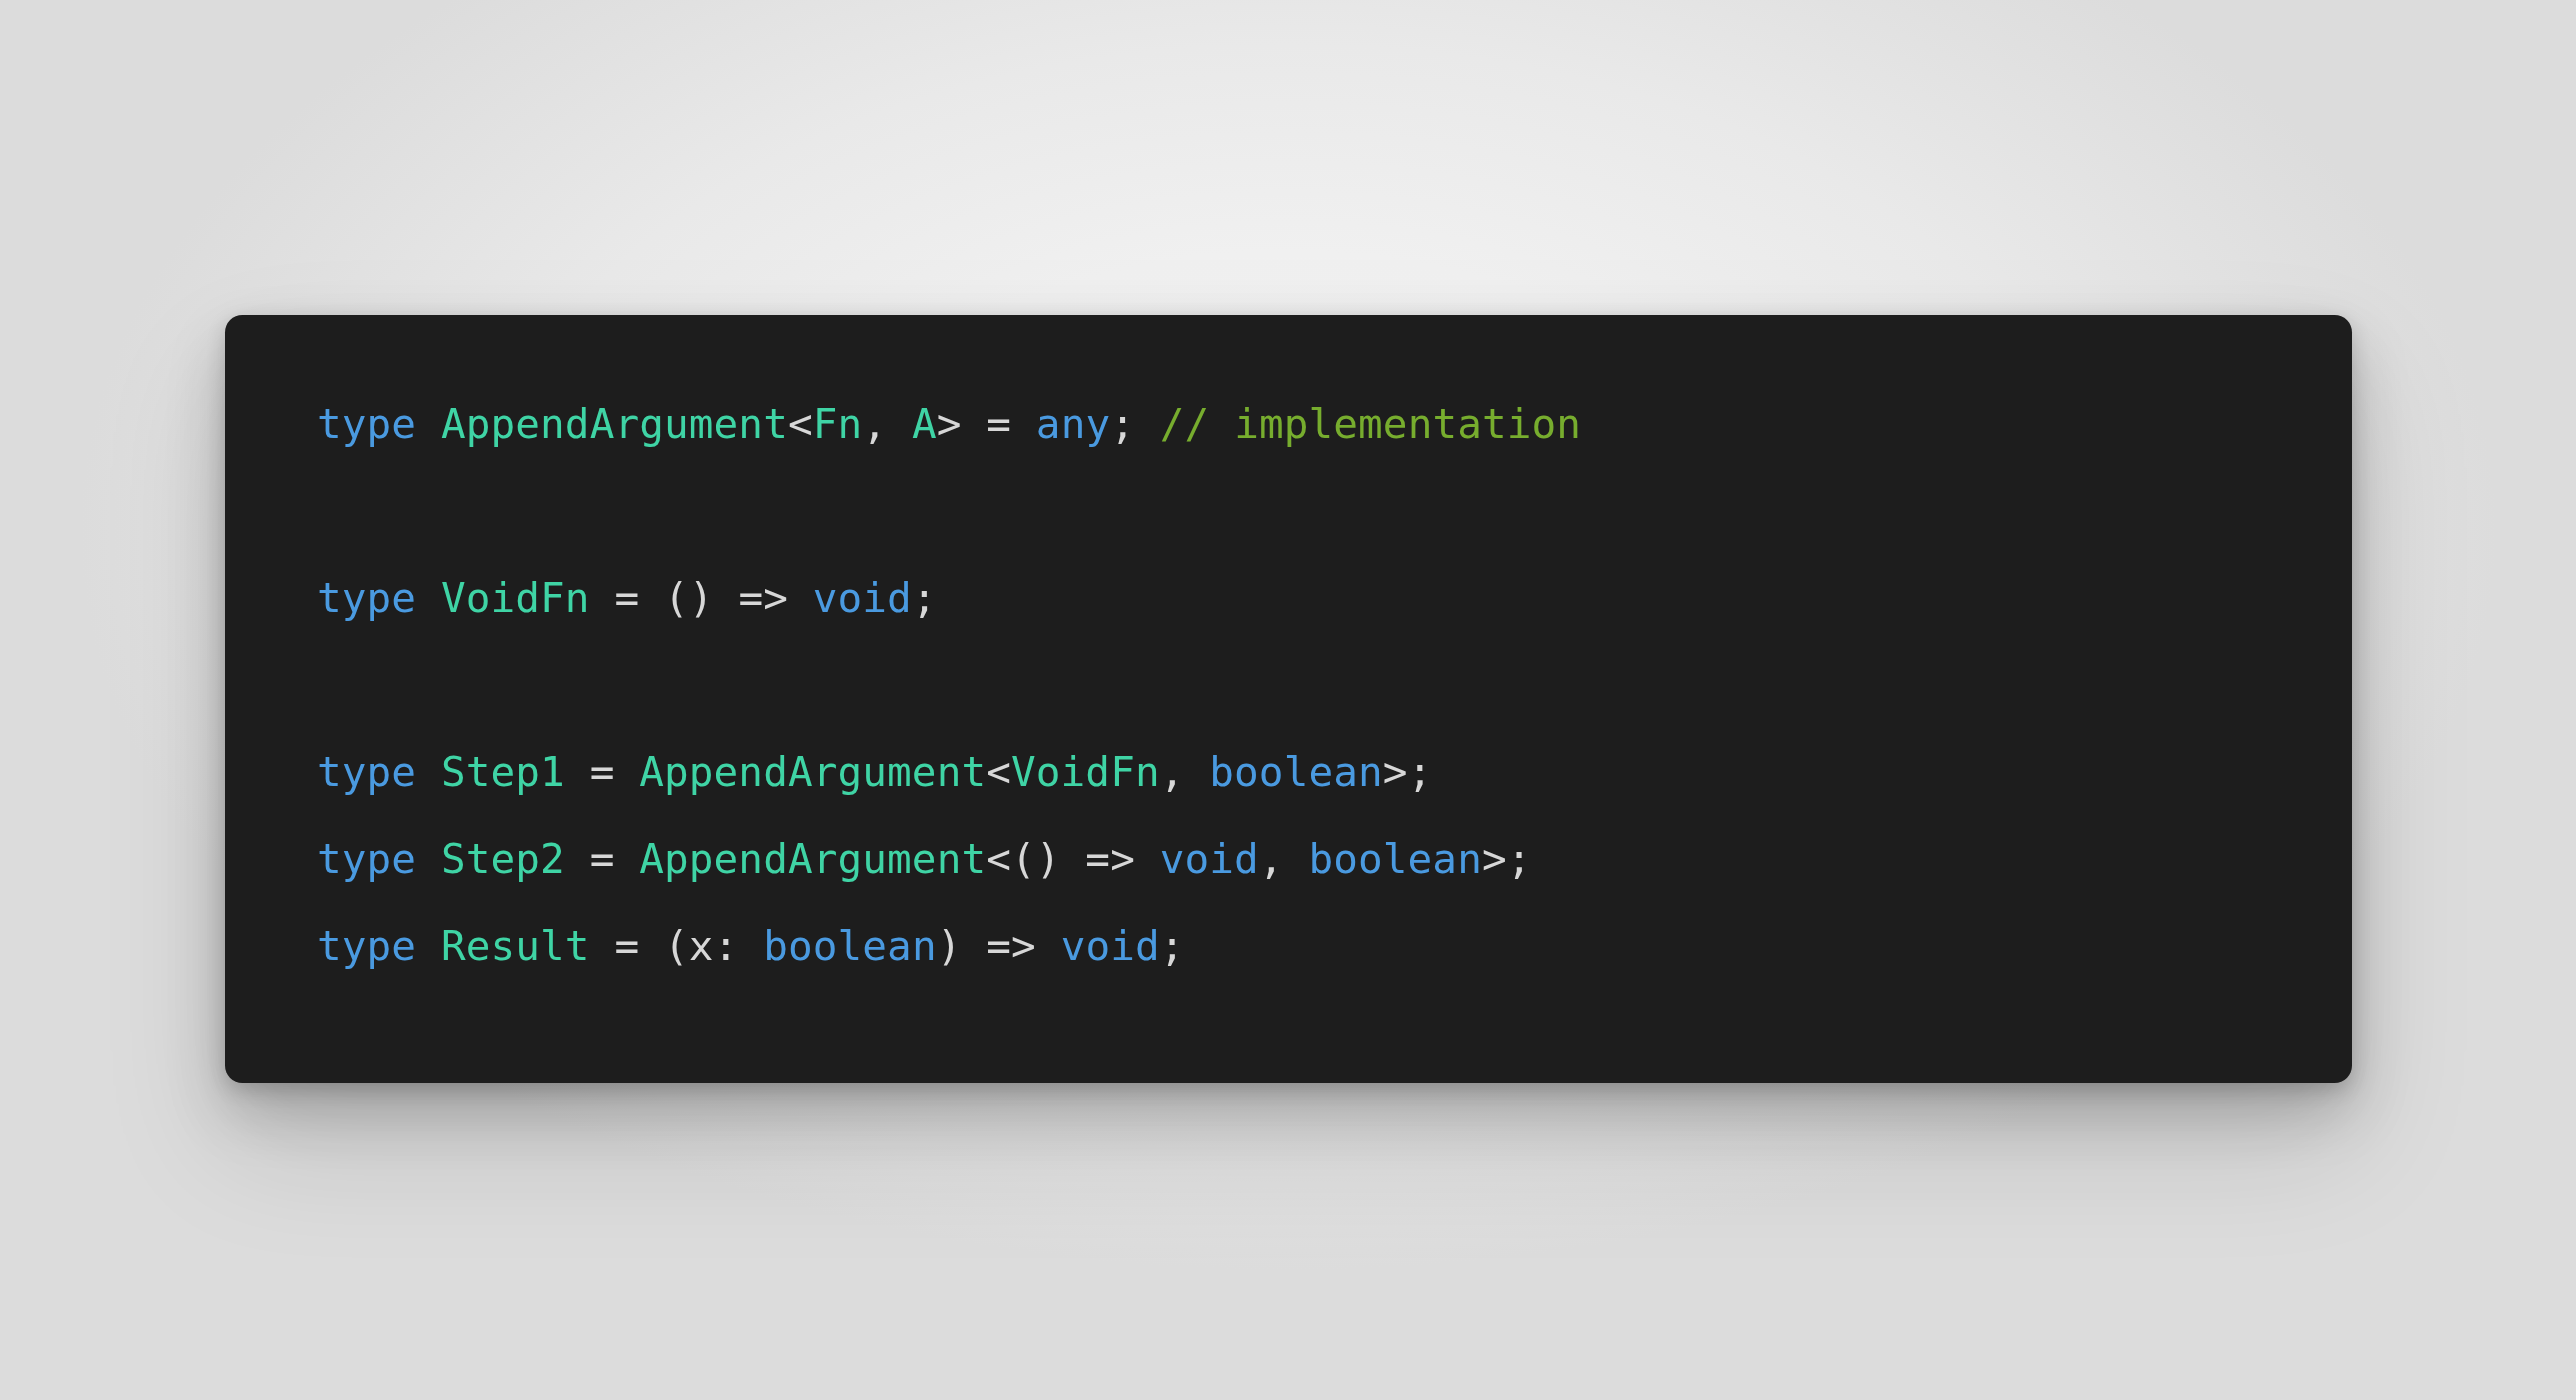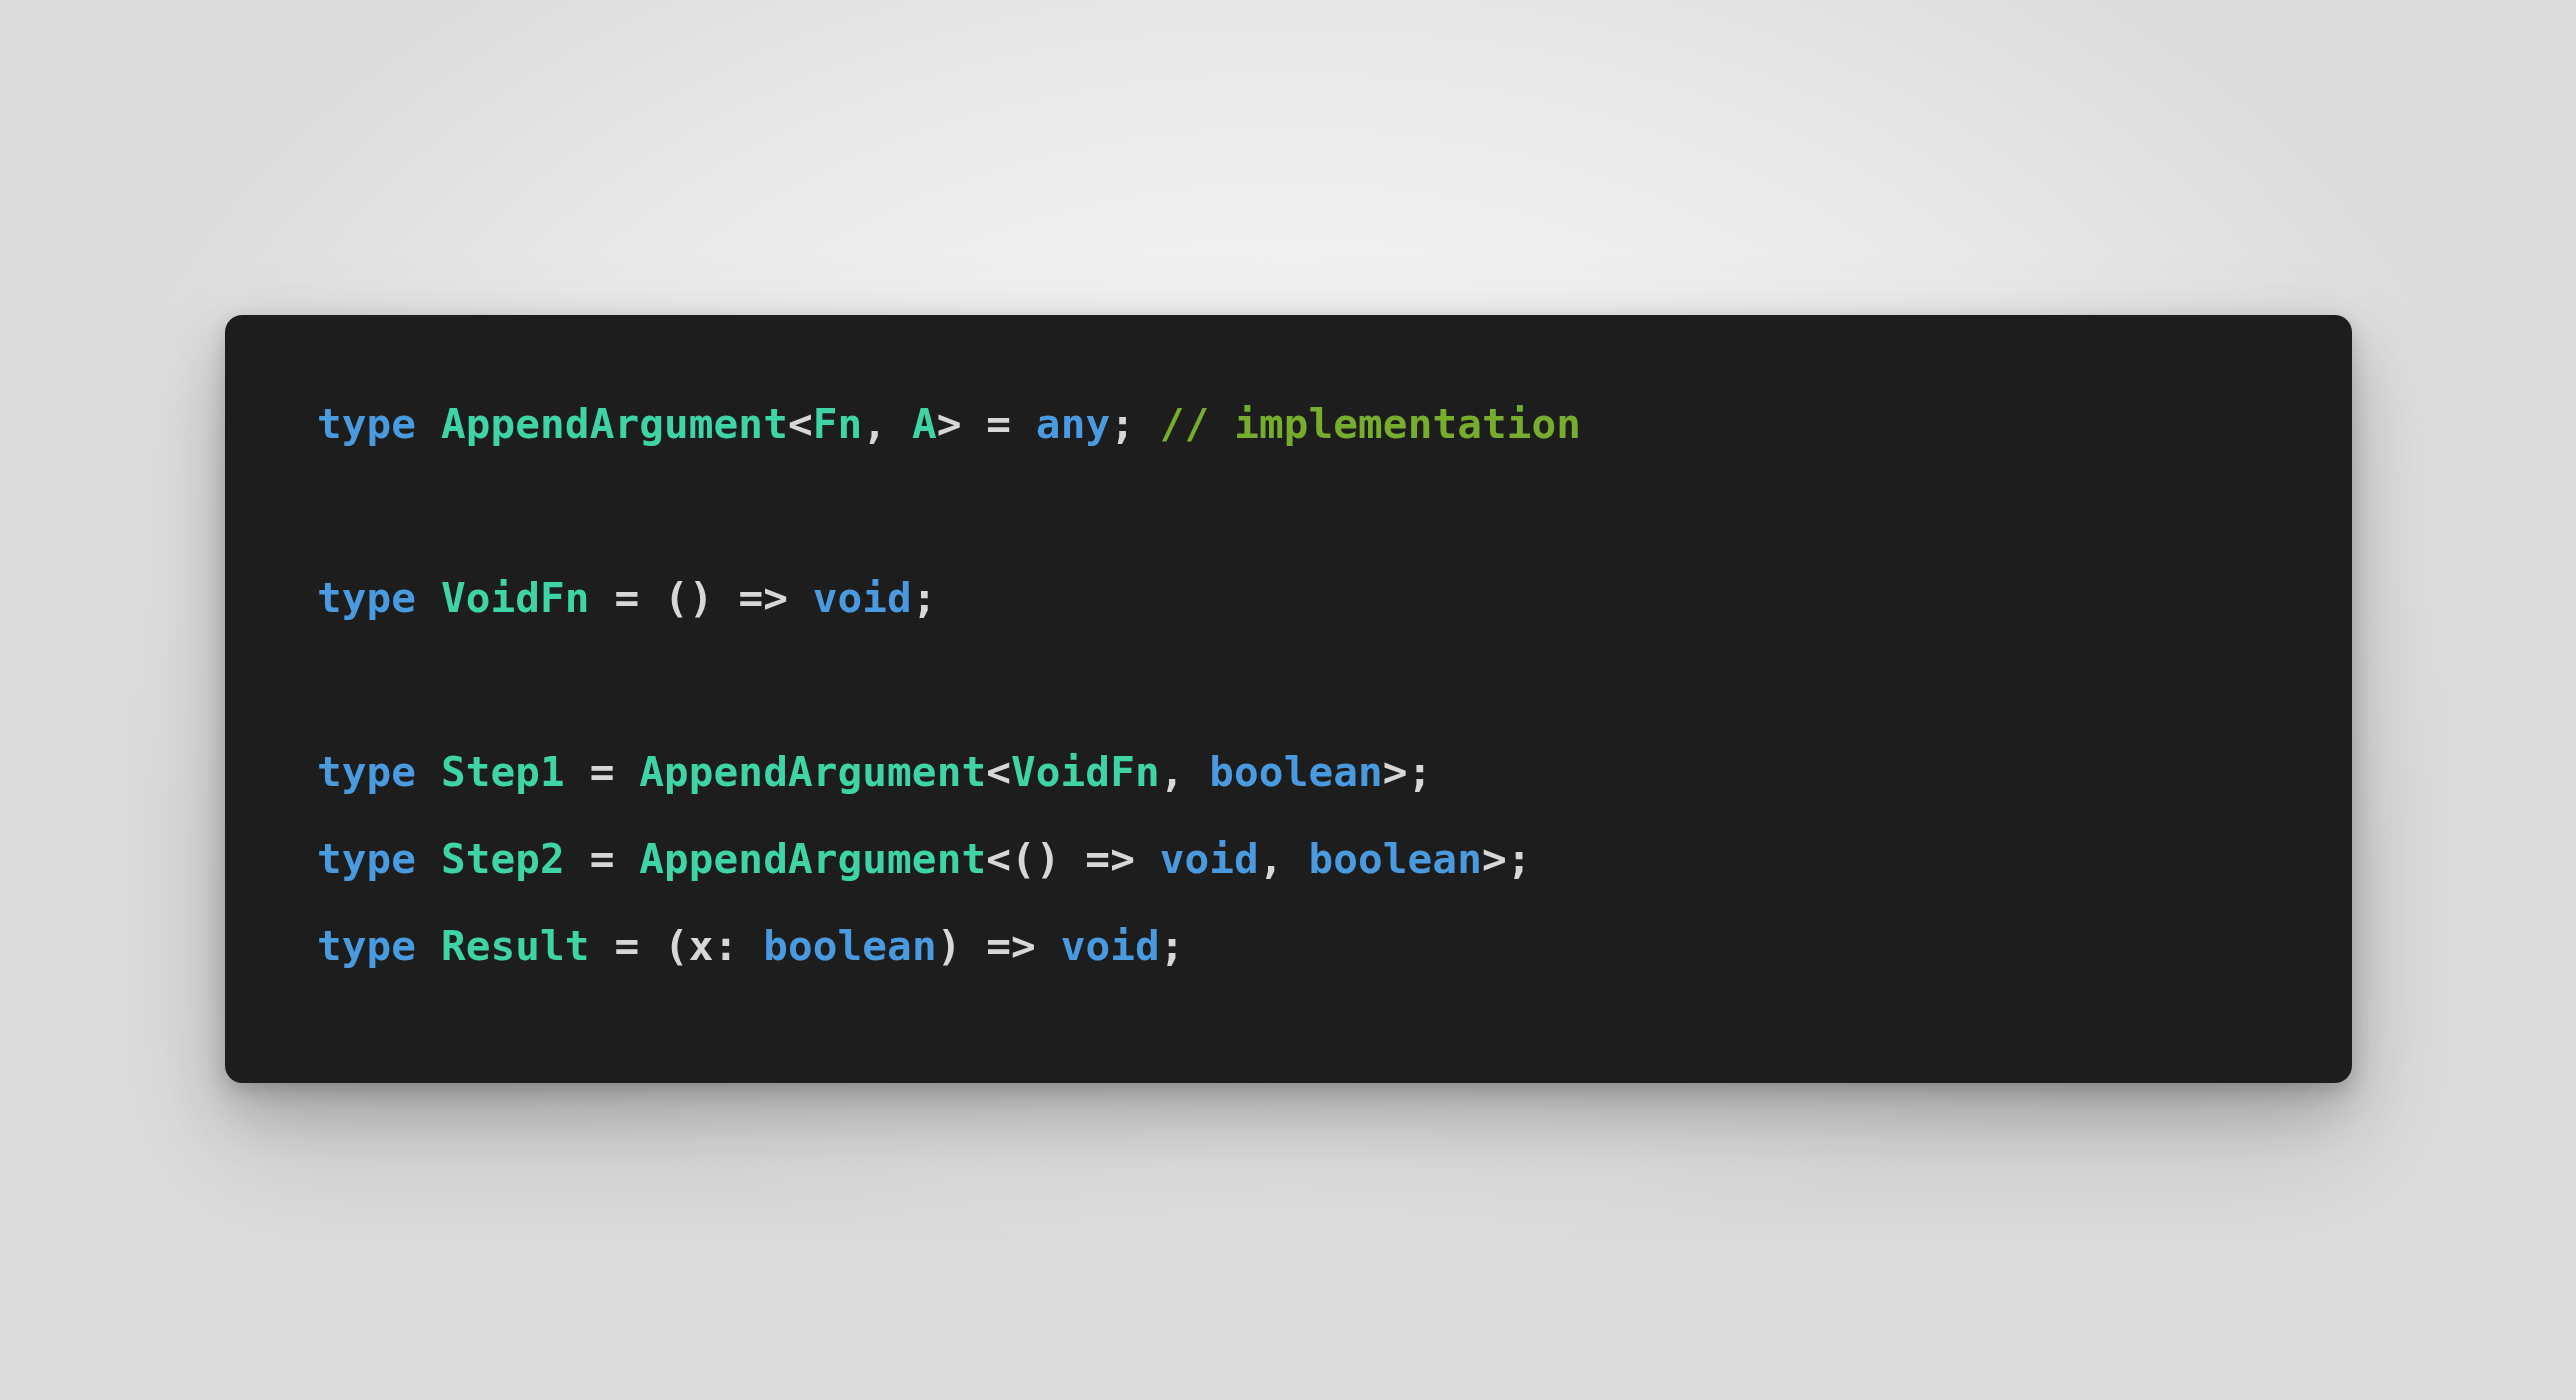--- a/index.html
+++ b/index.html
@@ -14,21 +14,20 @@
     font-family: "DejaVu Sans Mono", monospace;
   }
 
   
   #page {
     position: relative;
     width: 2576px;
     height: 1400px;
     background:
       radial-gradient(ellipse 1208px 738px at 50% 38%, #f3f3f3 0%, #f0f0f0 38%, #e9e9e9 66%, #dcdcdc 100%);
-    font-weight: bold;
   }
 
   #code-card {
     position: absolute;
     left: 225px;
     top: 315px;
     width: 2127px;
     height: 768px;
     background: #1d1d1d;
     border-radius: 17.4px;

